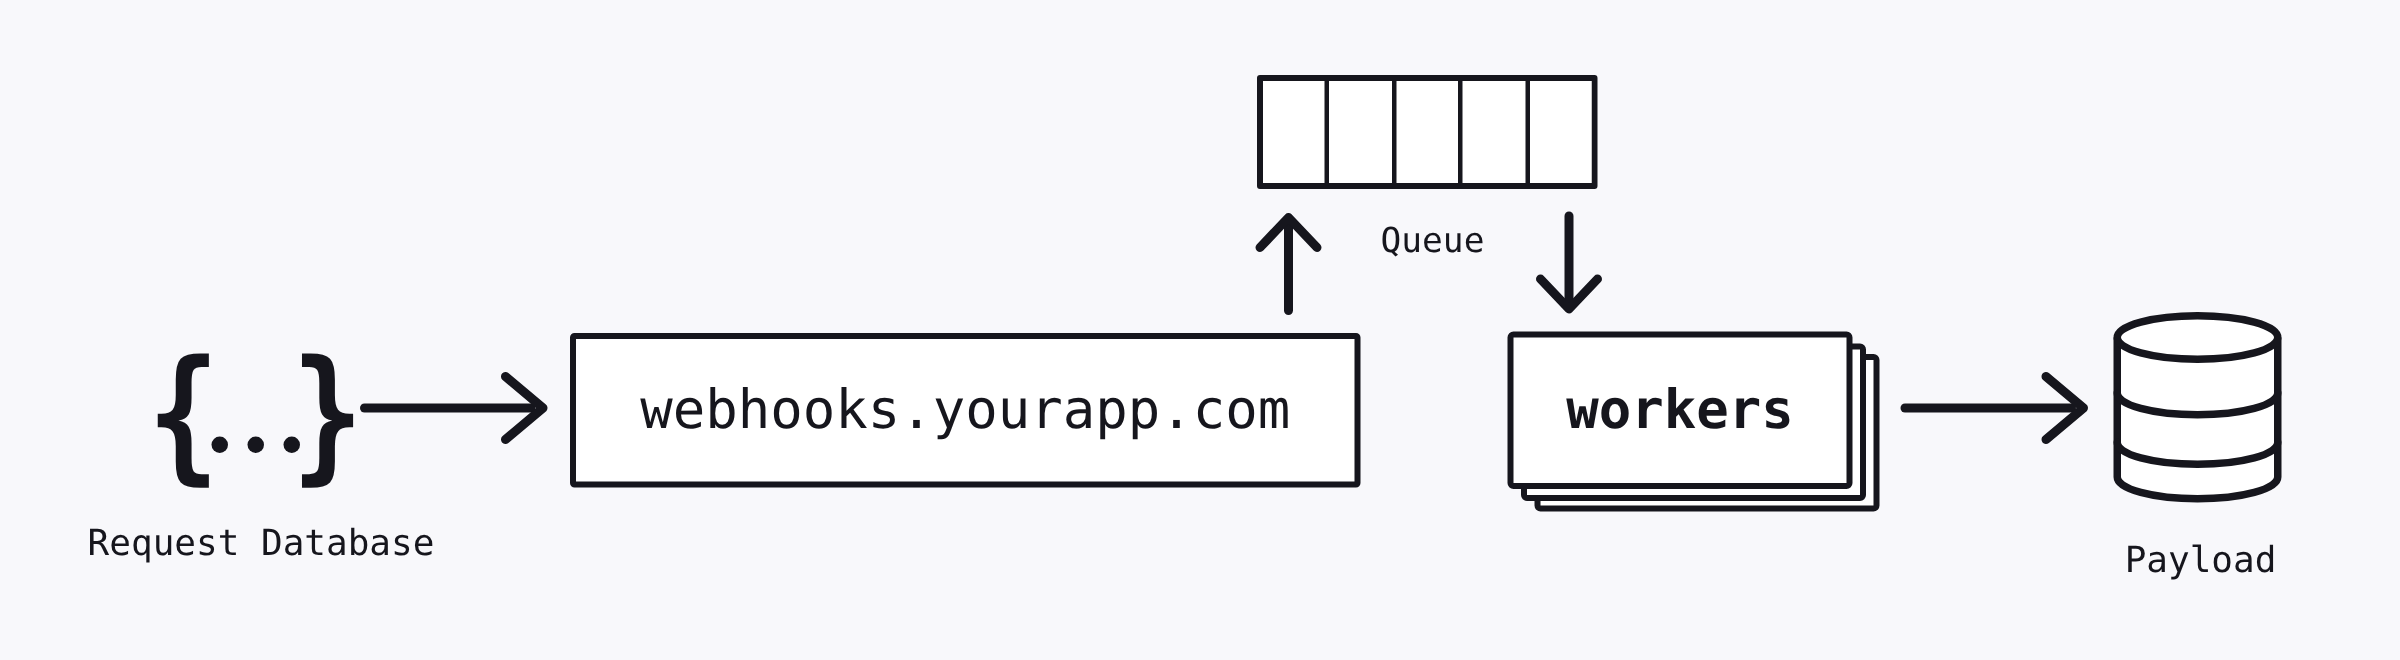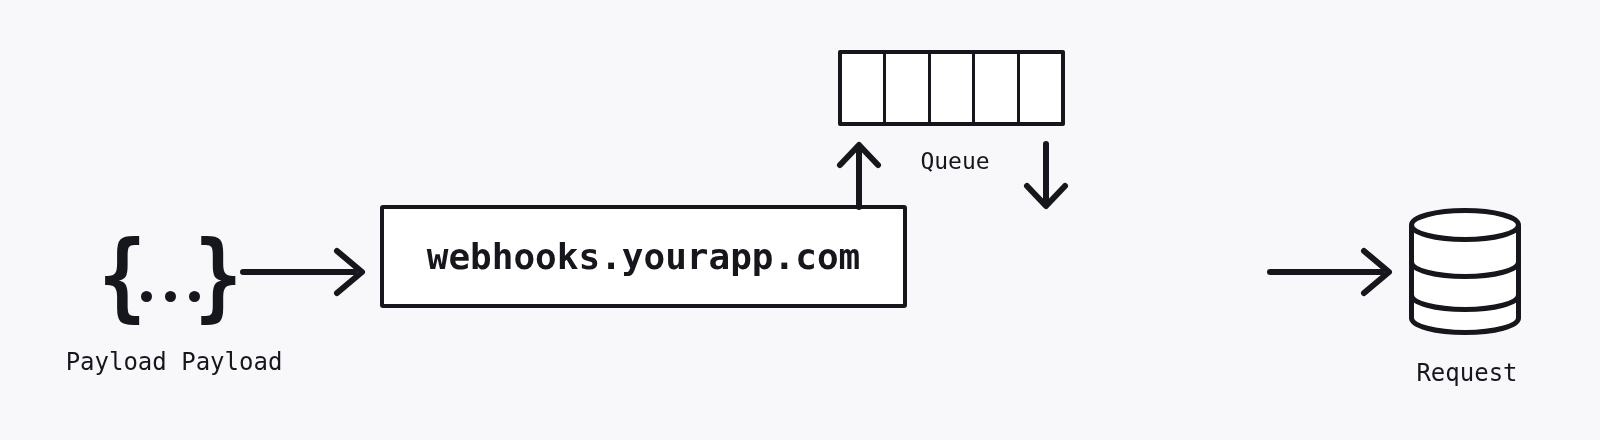--- a/index.html
+++ b/index.html
@@ -40,24 +40,24 @@
     background: var(--ink);
   }
 
   
   .node-label {
     font-weight: 400; text-align: center; white-space: nowrap;
   }
 
   
   .webhooks-box {
-    left: 380px; top: 205px; width: 527px; height: 103px;
+    left: 380px; top: 222px; width: 527px; height: 103px;
     background: var(--fill); border: 4px solid var(--ink); border-radius: 3px;
     display: flex; align-items: center; justify-content: center;
-    font-size: 36px; font-weight: 700;
+    font-size: 36px; font-weight: 400;
   }
 
   
   .queue {
     left: 838px; top: 50px; width: 227px; height: 76px;
     background: var(--fill); border: 4px solid var(--ink); border-radius: 2px;
     display: flex;
   }
   .queue-cell { flex: 1; background: var(--fill); }
   .queue-cell + .queue-cell { border-left: 3.5px solid var(--ink); }
@@ -96,21 +96,21 @@
 
   <div class="abs payload-icon">
     <span class="brace">{</span>
     <span class="payload-dots">
         <span class="dot"></span>
         <span class="dot"></span>
         <span class="dot"></span>
       </span>
     <span class="brace">}</span>
   </div>
-  <div class="abs node-label payload-label">Payload Payload</div>
+  <div class="abs node-label payload-label">Request Database</div>
 
   <svg class="abs" style="left:240px; top:244px;" width="128" height="56" viewBox="0 0 128 56">
     <line class="stroke" x1="3" y1="28" x2="114" y2="28" stroke-width="6"></line>
     <polyline class="stroke" points="97,7 122,28 97,49" stroke-width="6"></polyline>
   </svg>
 
   <div class="abs webhooks-box">
     <span>webhooks.yourapp.com</span>
   </div>
 
@@ -127,27 +127,34 @@
   <svg class="abs" style="left:836px; top:140px;" width="46" height="70" viewBox="0 0 46 70">
     <line class="stroke" x1="23" y1="67" x2="23" y2="8" stroke-width="6"></line>
     <polyline class="stroke" points="4,25 23,5 42,25" stroke-width="6"></polyline>
   </svg>
 
   <svg class="abs" style="left:1023px; top:141px;" width="46" height="70" viewBox="0 0 46 70">
     <line class="stroke" x1="23" y1="3" x2="23" y2="62" stroke-width="6"></line>
     <polyline class="stroke" points="4,45 23,65 42,45" stroke-width="6"></polyline>
   </svg>
 
+  <div class="abs workers">
+    <div class="workers-layer l3"></div>
+    <div class="workers-layer l2"></div>
+    <div class="workers-front">
+      <span>workers</span>
+    </div>
+  </div>
 
   <svg class="abs" style="left:1267px; top:244px;" width="128" height="56" viewBox="0 0 128 56">
     <line class="stroke" x1="3" y1="28" x2="114" y2="28" stroke-width="6"></line>
     <polyline class="stroke" points="97,7 122,28 97,49" stroke-width="6"></polyline>
   </svg>
 
   <svg class="abs" style="left:1406px; top:205px;" width="118" height="134" viewBox="0 0 118 134">
     <path d="M5.5,20 V113 A53.5,14.5 0 0 0 112.5,113 V20" stroke-width="5" style="fill:var(--fill); stroke:var(--ink); stroke-linejoin:round;"></path>
     <ellipse cx="59" cy="20" rx="53.5" ry="14.5" stroke-width="5" style="fill:var(--fill); stroke:var(--ink);"></ellipse>
     <path class="stroke" d="M5.5,57 A53.5,14.5 0 0 0 112.5,57" stroke-width="5"></path>
     <path class="stroke" d="M5.5,90 A53.5,14.5 0 0 0 112.5,90" stroke-width="5"></path>
   </svg>
-  <div class="abs node-label database-label">Request</div>
+  <div class="abs node-label database-label">Payload</div>
 
 </div>
 
 </body></html>

